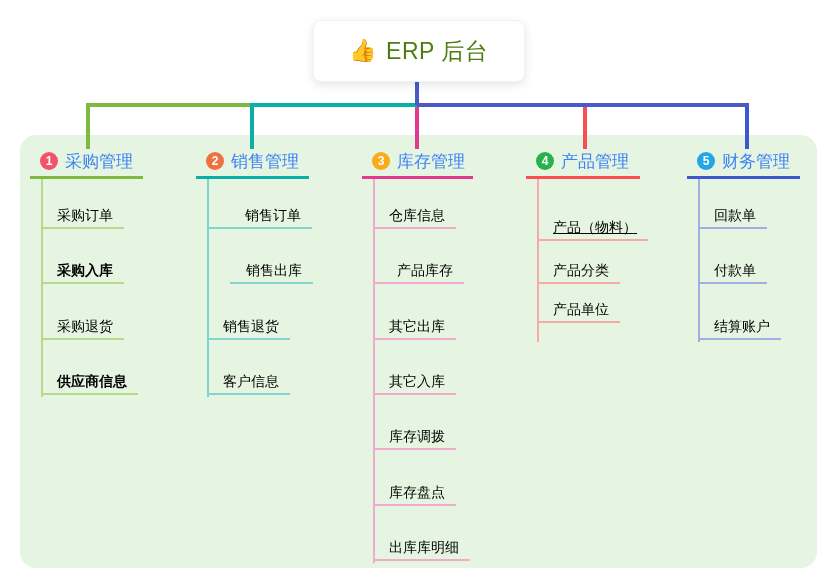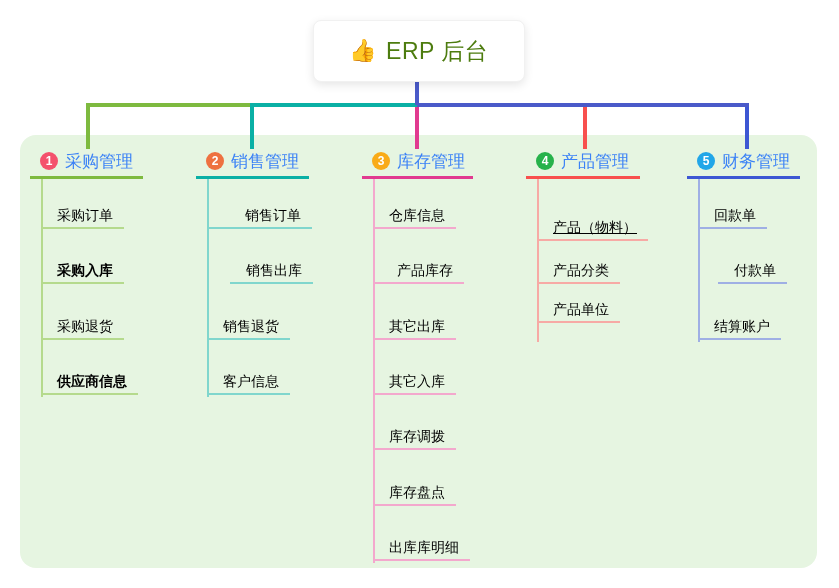--- a/index.html
+++ b/index.html
@@ -98,17 +98,17 @@
         <div class="child" style="top: 152px; border-bottom-color: rgb(247, 170, 165);">产品单位</div>
       </div>
       <div class="branch" style="left: 687px;">
         <div class="title-row">
           <span class="badge" style="background: rgb(33, 166, 232);">5</span>
           <span class="title-label">财务管理</span>
         </div>
         <div class="title-underline" style="width: 113px; background: rgb(61, 87, 211);"></div>
         <div class="vline" style="height: 162.6px; background: rgb(159, 175, 228);"></div>
         <div class="child" style="top: 58px; border-bottom-color: rgb(159, 175, 228);">回款单</div>
-        <div class="child" style="top: 113px; border-bottom-color: rgb(159, 175, 228); margin-left: 20px;">付款单</div>
+        <div class="child" style="top: 113px; border-bottom-color: rgb(159, 175, 228);">付款单</div>
         <div class="child" style="top: 169px; border-bottom-color: rgb(159, 175, 228);">结算账户</div>
       </div>
     </div>
 </div>
 
 </body></html>

